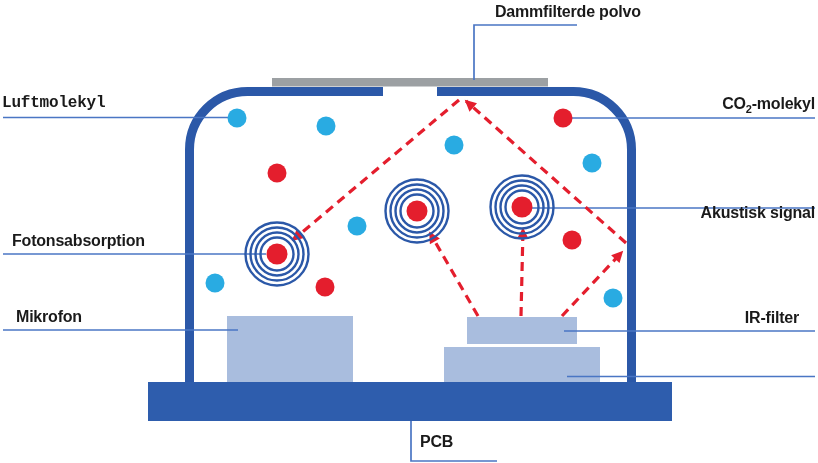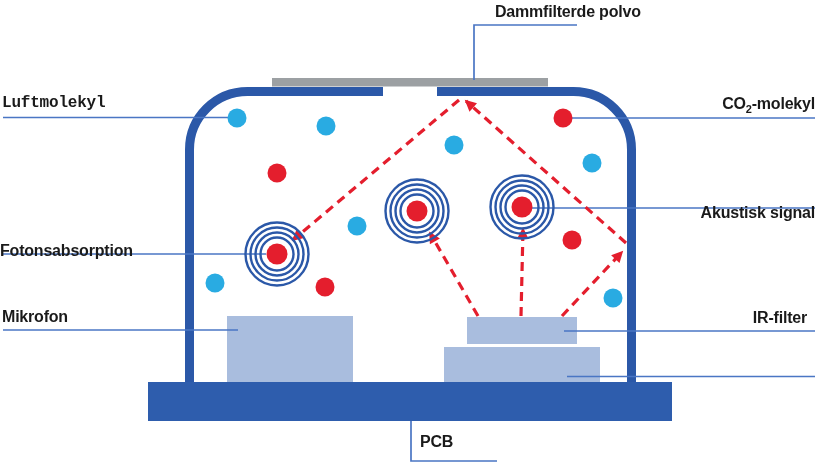--- a/index.html
+++ b/index.html
@@ -11,23 +11,23 @@
   .label{
     position:absolute;
     font:700 16px "Liberation Sans",sans-serif;
     color:#1a1a1a;white-space:nowrap;letter-spacing:-0.2px;
   }
   .label .sub{font-size:11px;vertical-align:-4px;}
   #lbl-dust{left:479px;top:3px;margin-left:16px;}
   #lbl-air{left:2px;top:94px;font-family:Liberation Mono, monospace;}
   #lbl-co2{right:3px;top:95px;}
   #lbl-acoustic{right:3px;top:204px;}
-  #lbl-photon{left:0;top:232px;margin-top:10px;}
-  #lbl-mic{left:2px;top:308px;}
-  #lbl-irfilter{right:11px;top:309px;text-align:center;}
+  #lbl-photon{left:12px;top:232px;}
+  #lbl-mic{left:16px;top:308px;}
+  #lbl-irfilter{right:19px;top:309px;text-align:center;}
   #lbl-mems{right:4px;top:353px;}
   #lbl-pcb{left:420px;top:433px;}
 </style>
 </head>
 <body>
 
 <div class="stage">
 
   <svg id="geo" width="818" height="463" viewBox="0 0 818 463">
     <defs>

